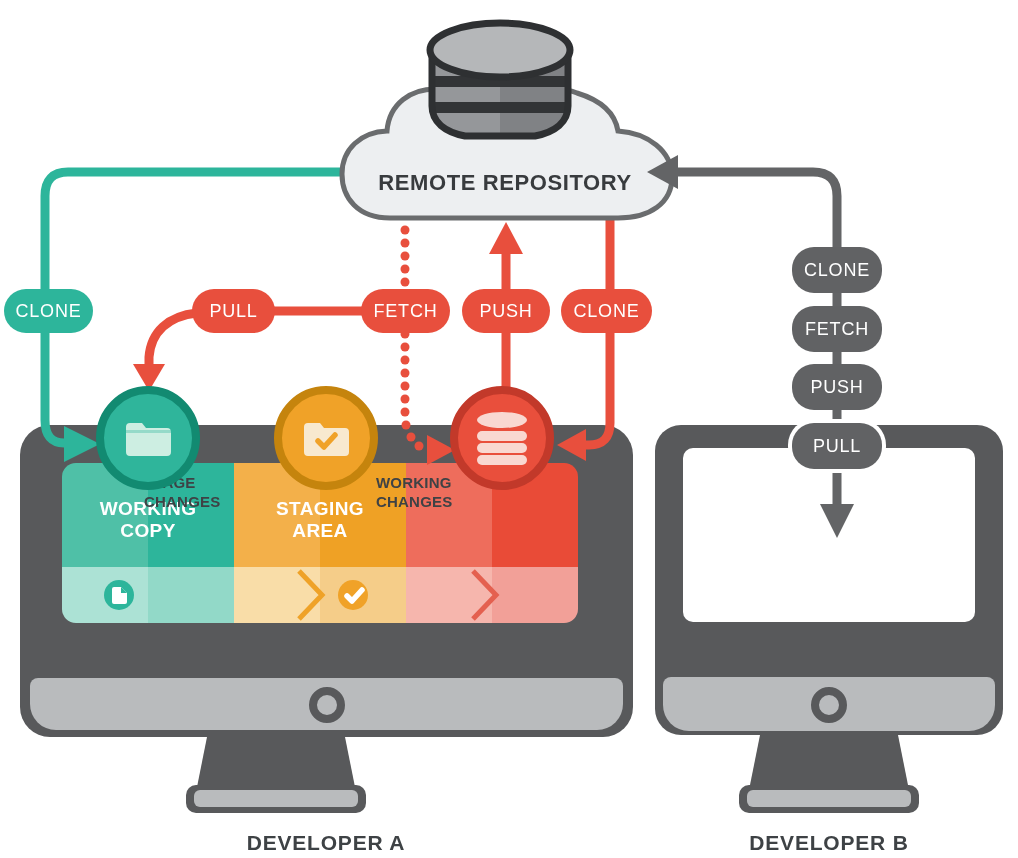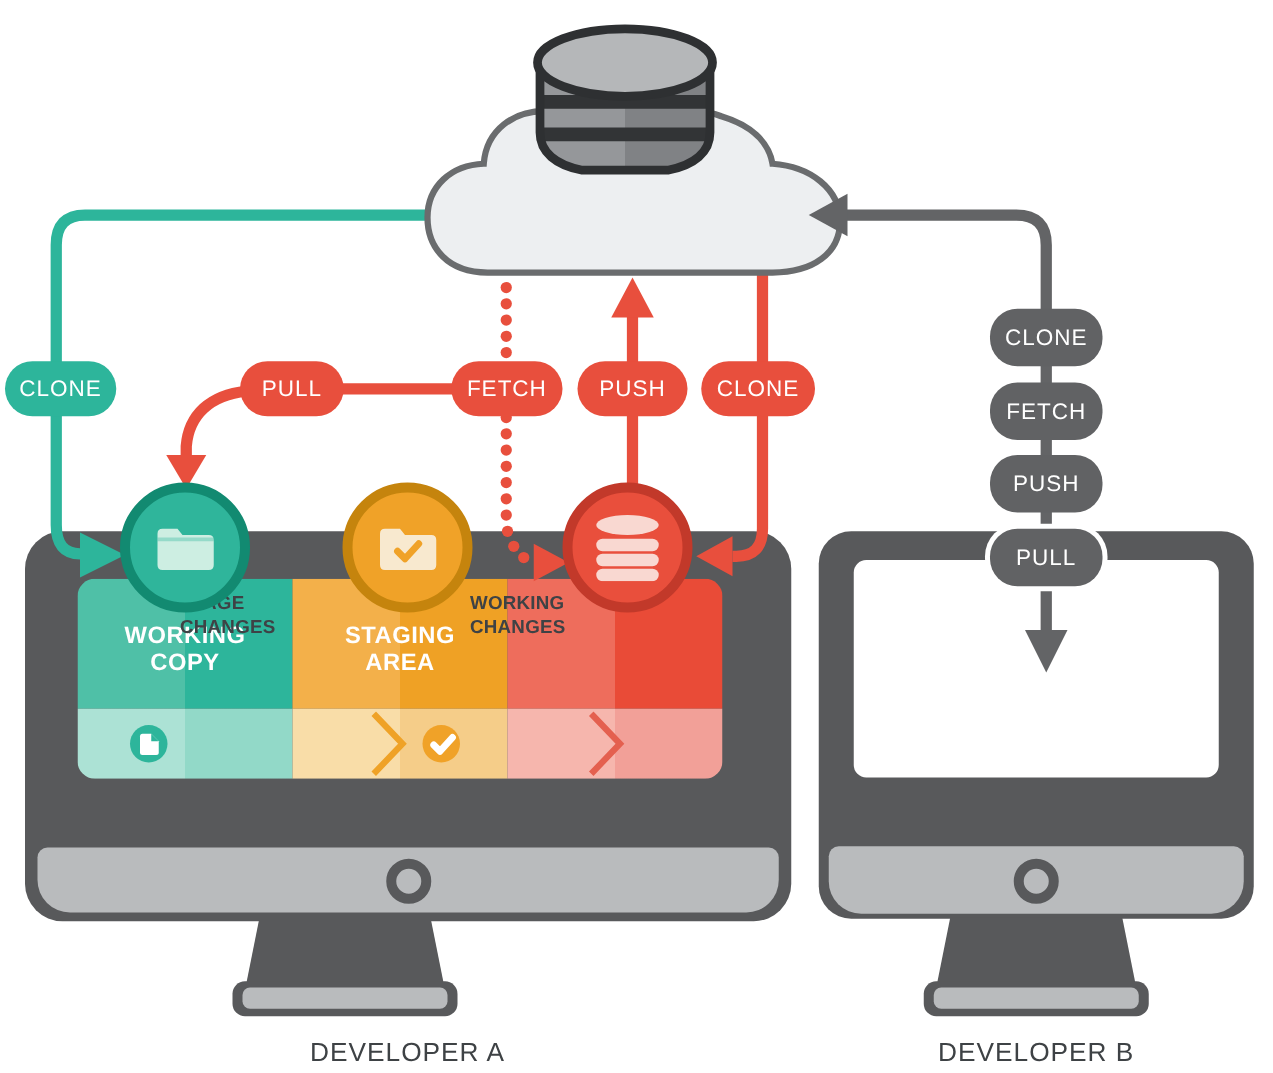--- a/index.html
+++ b/index.html
@@ -45,21 +45,21 @@
   .pill{position:absolute;height:44px;border-radius:22px;color:#fff;text-align:center;
         line-height:44px;font-size:18px;font-weight:normal;letter-spacing:.8px;}
   .pill-teal{background:#2db59b;}
   .pill-red{background:#e84f3d;}
   .pill-gray{background:#616264;height:46px;line-height:46px;}
   .pill-ring{box-shadow:0 0 0 4px #ffffff;}
   
   .cloud-label{position:absolute;left:340px;top:170px;width:330px;text-align:center;
                color:#383b3e;font-size:22px;font-weight:bold;letter-spacing:.6px;}
   .dev-label{position:absolute;top:831px;width:300px;text-align:center;color:#3e4245;
-             font-size:21px;font-weight:normal;letter-spacing:.8px;}
+             font-size:21px;font-weight:bold;letter-spacing:.8px;}
 </style>
 </head>
 <body>
 
 <div class="canvas">
 
   <div class="monitor-frame" style="left:20px;top:425px;width:613px;height:312px;"></div>
   <div class="chin" style="left:30px;top:678px;width:593px;height:52px;"></div>
   <div class="cam-btn" style="left:309px;top:687px;"></div>
   <div class="stand-trap" style="left:196px;top:736px;width:160px;height:56px;"></div>
@@ -215,16 +215,17 @@
   <div class="pill pill-red" style="left:192px;top:289px;width:83px;">PULL</div>
   <div class="pill pill-red" style="left:361px;top:289px;width:89px;">FETCH</div>
   <div class="pill pill-red" style="left:462px;top:289px;width:88px;">PUSH</div>
   <div class="pill pill-red" style="left:561px;top:289px;width:91px;">CLONE</div>
 
   <div class="pill pill-gray" style="left:792px;top:247px;width:90px;">CLONE</div>
   <div class="pill pill-gray" style="left:792px;top:306px;width:90px;">FETCH</div>
   <div class="pill pill-gray" style="left:792px;top:364px;width:90px;">PUSH</div>
   <div class="pill pill-gray pill-ring" style="left:792px;top:423px;width:90px;">PULL</div>
 
+  <div class="cloud-label">REMOTE REPOSITORY</div>
   <div class="dev-label" style="left:176px;">DEVELOPER A</div>
   <div class="dev-label" style="left:679px;">DEVELOPER B</div>
 
 </div>
 
 </body></html>

